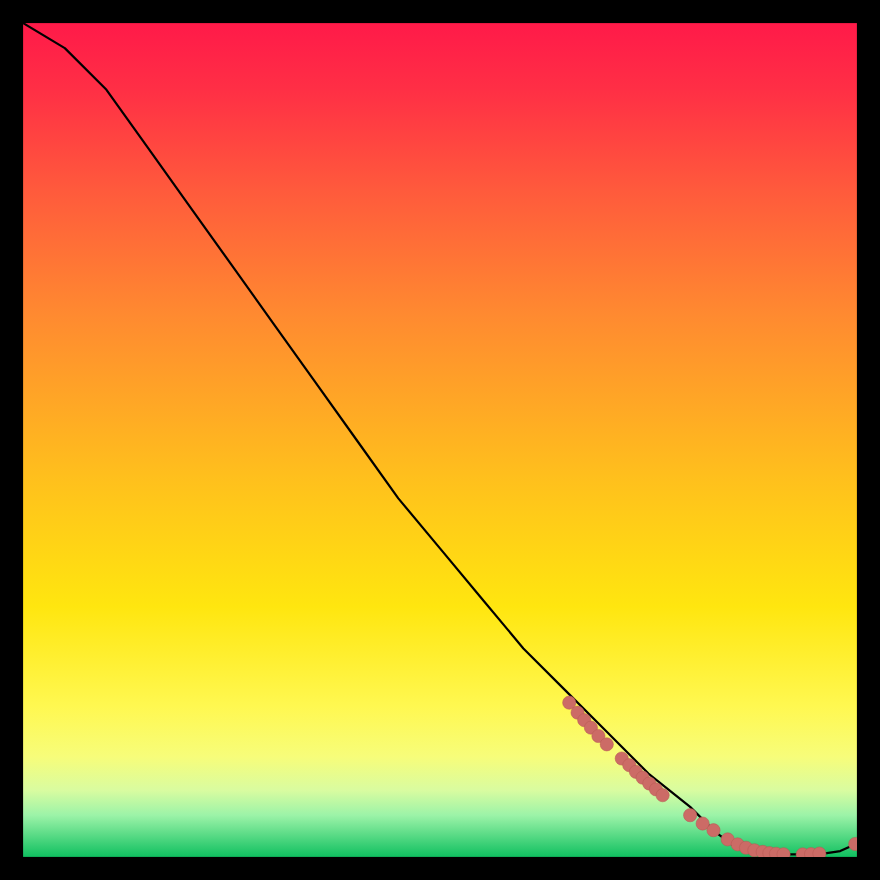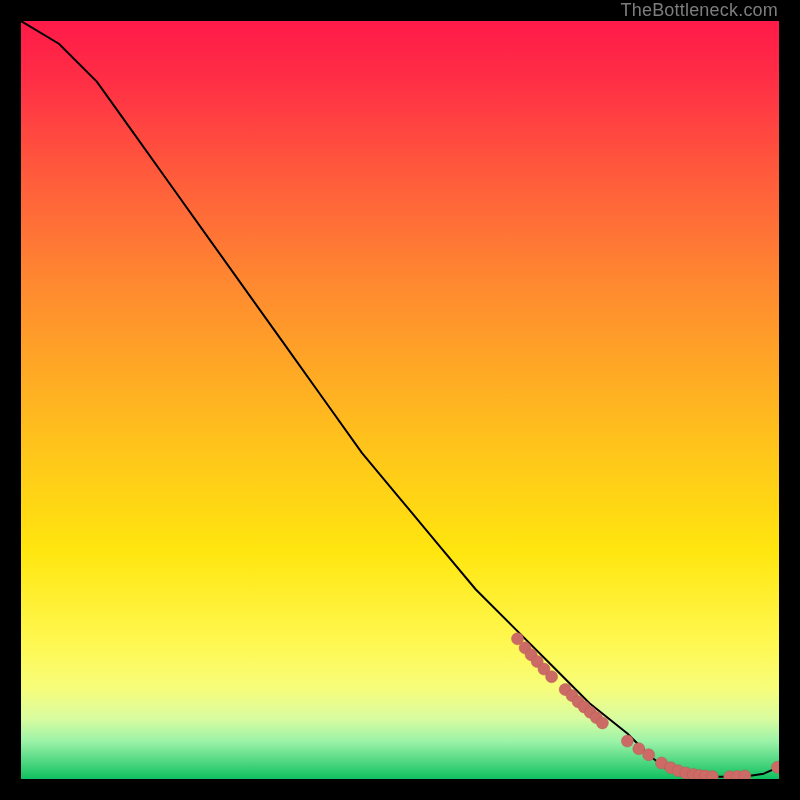--- a/index.html
+++ b/index.html
@@ -57,21 +57,20 @@
     font-size: 18px;
     font-weight: 500;
     letter-spacing: 0.2px;
     user-select: none;
   }
 </style>
 </head>
 <body>
 
 <div class="stage">
-  <div class="watermark">TheBottleneck.com</div>
   <div class="plot-area">
     <div class="gradient-bg"></div>
     <svg class="overlay-svg" id="overlay-svg" viewBox="0 0 758 758" preserveAspectRatio="none">
         <path d="M0.00 0.00 L37.90 22.74 L75.80 60.64 L113.70 113.70 L151.60 166.76 L189.50 219.82 L227.40 272.88 L265.30 325.94 L303.20 379.00 L341.10 432.06 L379.00 477.54 L416.90 523.02 L454.80 568.50 L492.70 606.40 L530.60 644.30 L568.50 682.20 L606.40 712.52 L629.14 735.26 L644.30 746.63 L659.46 751.94 L674.62 754.97 L682.20 755.73 L697.36 755.73 L712.52 755.73 L727.68 754.97 L742.84 752.69 L758.00 745.87" fill="none" stroke="#000000" stroke-width="2" stroke-linejoin="round" stroke-linecap="round"></path>
         <g>
           <circle cx="496.49" cy="617.77" r="6" fill="#cc6b66" stroke="#b85a55" stroke-width="0.5"></circle>
           <circle cx="504.07" cy="626.87" r="6" fill="#cc6b66" stroke="#b85a55" stroke-width="0.5"></circle>
           <circle cx="510.13" cy="633.69" r="6" fill="#cc6b66" stroke="#b85a55" stroke-width="0.5"></circle>
           <circle cx="516.20" cy="640.51" r="6" fill="#cc6b66" stroke="#b85a55" stroke-width="0.5"></circle>
           <circle cx="523.02" cy="648.09" r="6" fill="#cc6b66" stroke="#b85a55" stroke-width="0.5"></circle>

